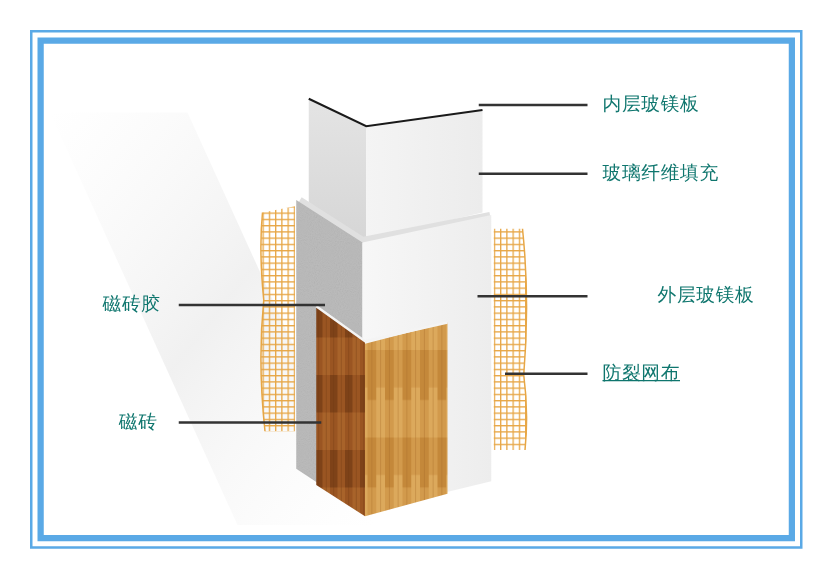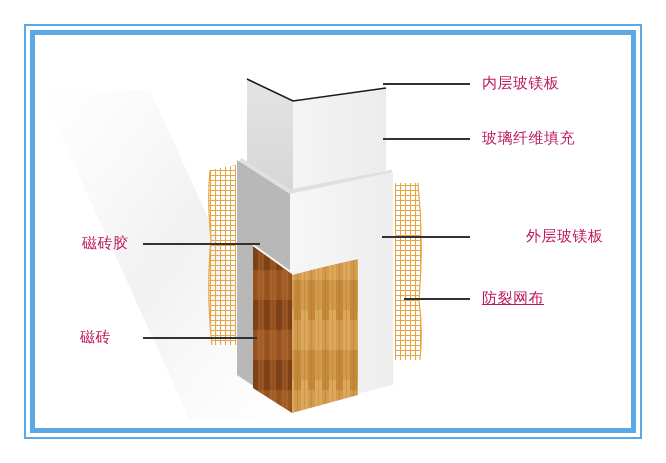--- a/index.html
+++ b/index.html
@@ -1,20 +1,20 @@
 <!DOCTYPE html>
 <html><head>
 <meta charset="utf-8">
 <style>
   html,body{margin:0;padding:0;background:#ffffff;}
   body{width:666px;height:463px;position:relative;overflow:hidden;font-family:"DejaVu Sans","Liberation Sans",sans-serif;}
   .frame-outer{position:absolute;left:24px;top:24px;width:614px;height:411px;border:2px solid #5aa9e6;box-sizing:content-box;}
   .frame-inner{position:absolute;left:30px;top:30px;width:596px;height:393px;border:5px solid #5aa9e6;background:#fff;}
   .stage{position:absolute;left:0;top:0;width:666px;height:463px;}
-  .label{position:absolute;font-size:15px;color:#be185d;white-space:nowrap;line-height:18px;letter-spacing:0.5px;}
+  .label{position:absolute;font-size:15px;color:#0f766e;white-space:nowrap;line-height:18px;letter-spacing:0.5px;}
   .leader{position:absolute;height:1.5px;background:#333;}
 </style>
 </head>
 <body>
 
 <div class="frame-outer"></div>
 <div class="frame-inner"></div>
 
 <svg class="stage" width="666" height="463" viewBox="0 0 666 463">
   <defs>
@@ -100,13 +100,13 @@
 <div class="leader" style="left:404px;top:298px;width:66px;"></div>
 <div class="leader" style="left:143px;top:243px;width:117px;"></div>
 <div class="leader" style="left:143px;top:337px;width:114px;"></div>
 
 <div class="label" style="left:482px;top:74px;">内层玻镁板</div>
 <div class="label" style="left:482px;top:129px;">玻璃纤维填充</div>
 <div class="label" style="left:482px;top:227px;margin-left:44px;">外层玻镁板</div>
 <div class="label" style="left:482px;top:289px;text-decoration:underline;">防裂网布</div>
 
 <div class="label" style="left:82px;top:234px;">磁砖胶</div>
-<div class="label" style="left:80px;top:328px;">磁砖</div>
+<div class="label" style="left:95px;top:328px;">磁砖</div>
 
 </body></html>

